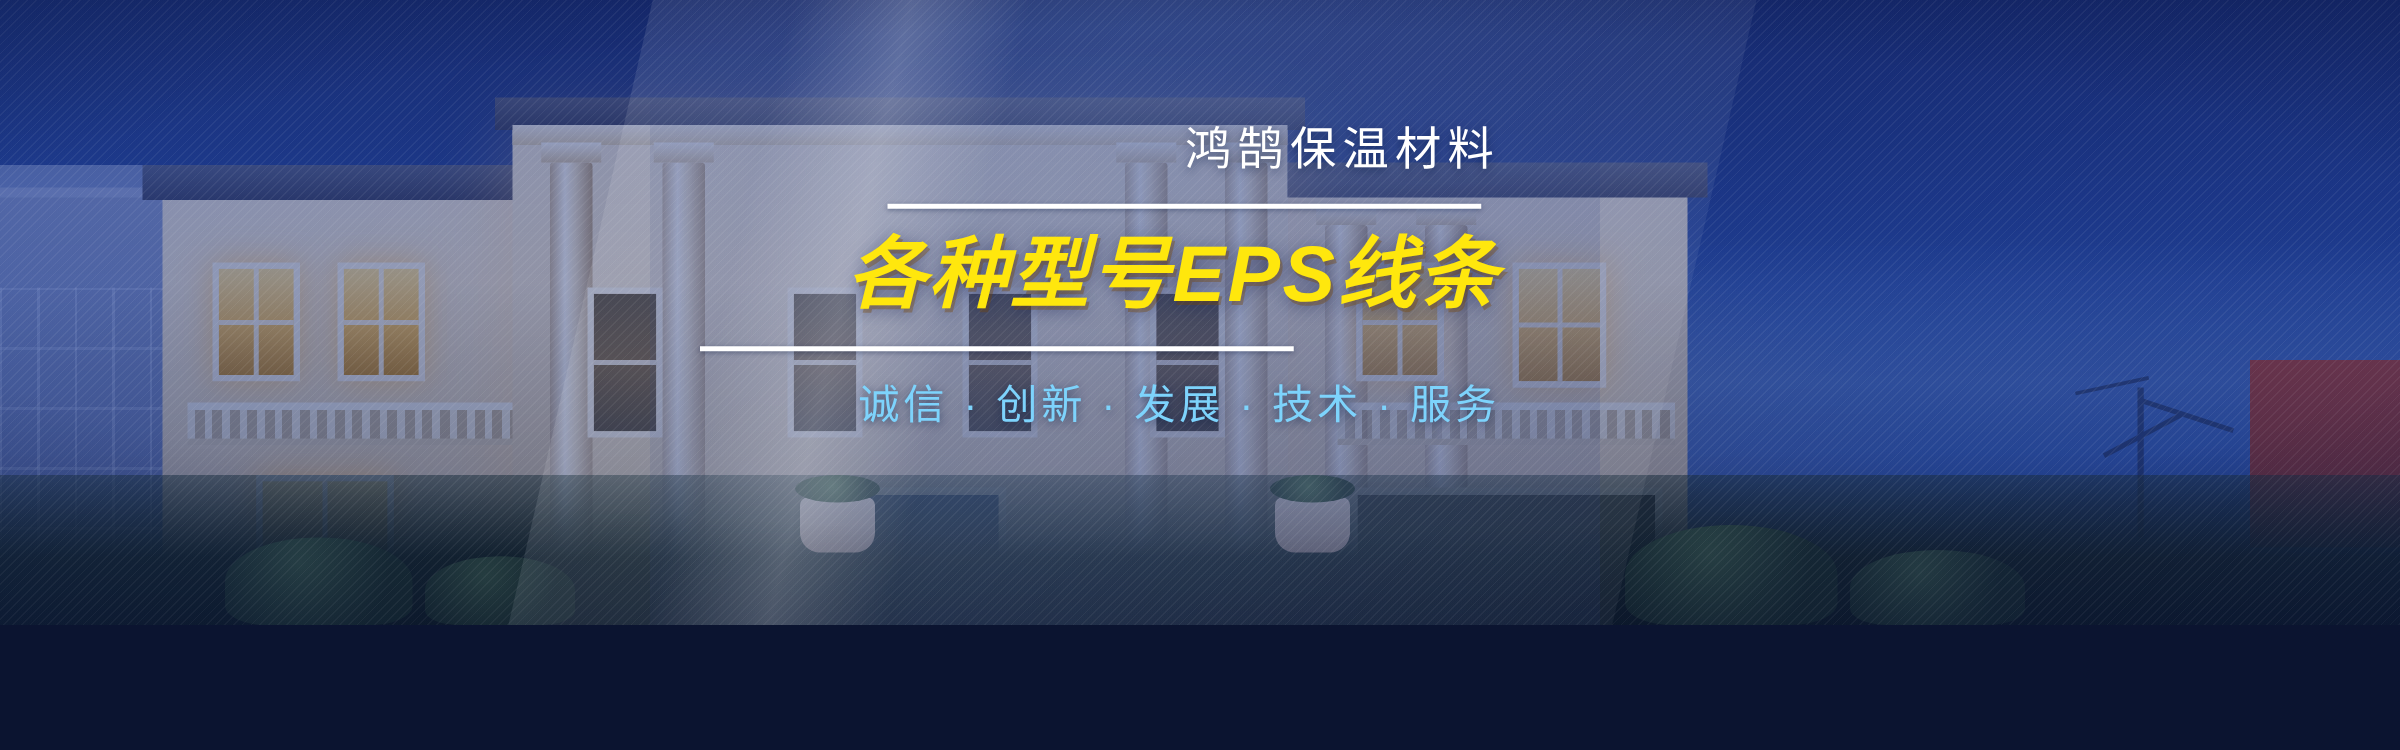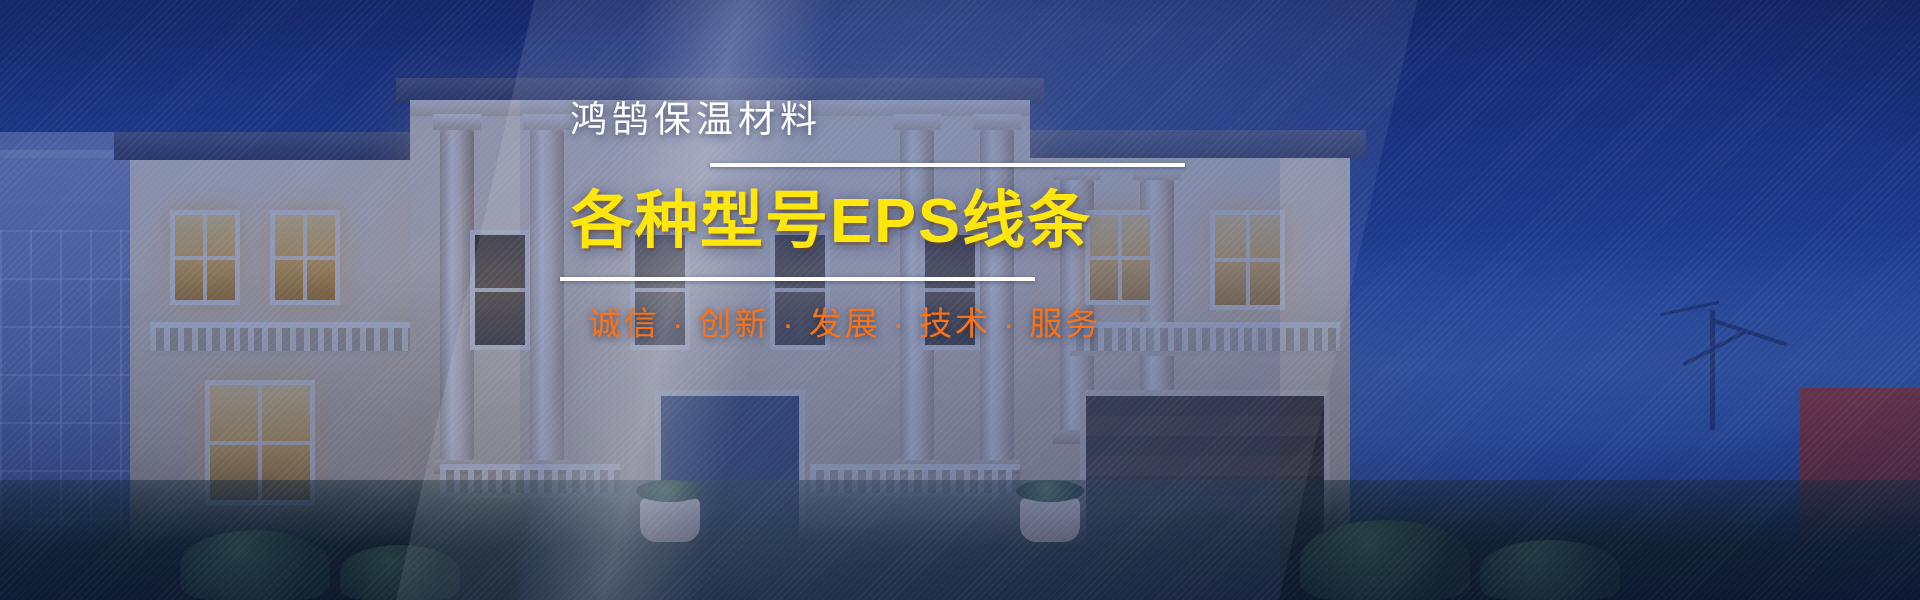--- a/index.html
+++ b/index.html
@@ -3,24 +3,25 @@
 <meta charset="utf-8">
 <style>
   html, body {
     margin: 0;
     padding: 0;
     background: #0b1430;
   }
   .banner {
     position: relative;
     width: 1920px;
-    height: 600px;
+    height: 500px;
     overflow: hidden;
     font-family: "Liberation Sans", "DejaVu Sans", sans-serif;
     background: #14265e;
+    text-align: right;
   }
 
   
   .bg { position: absolute; inset: 0; overflow: hidden; }
 
   
   .sky {
     position: absolute; inset: 0;
     background:
       radial-gradient(900px 420px at 48% 86%, rgba(255,206,140,0.40) 0%, rgba(255,190,120,0.10) 45%, rgba(0,0,0,0) 72%),
@@ -249,33 +250,34 @@
     font-size: 63px;
     font-weight: 700;
     color: #ffe70d;
     letter-spacing: 2px;
     line-height: 1.12;
     margin: 0 0 0 0;
     text-shadow:
       2px 3px 0 rgba(120,70,0,.35),
       0 3px 14px rgba(20,30,80,.55);
     white-space: nowrap;
+    font-style: italic;
   }
   .headline.l1 { margin-left: 10px; }
   .headline.l2 { margin-left: 10px; }
   .rule2 {
     height: 4px;
     background: #ffffff;
     margin: 22px 0 16px 0px;
     width: 475px;
     box-shadow: 0 1px 4px rgba(0,20,60,.4);
   }
   .tagline {
     font-size: 33px;
-    color: #f97316;
+    color: #7dd3fc;
     letter-spacing: 3px;
     font-weight: 400;
     margin-left: 28px;
     text-shadow: 0 2px 8px rgba(0,20,60,.6);
     white-space: nowrap;
   }
 </style>
 </head>
 <body>
 

